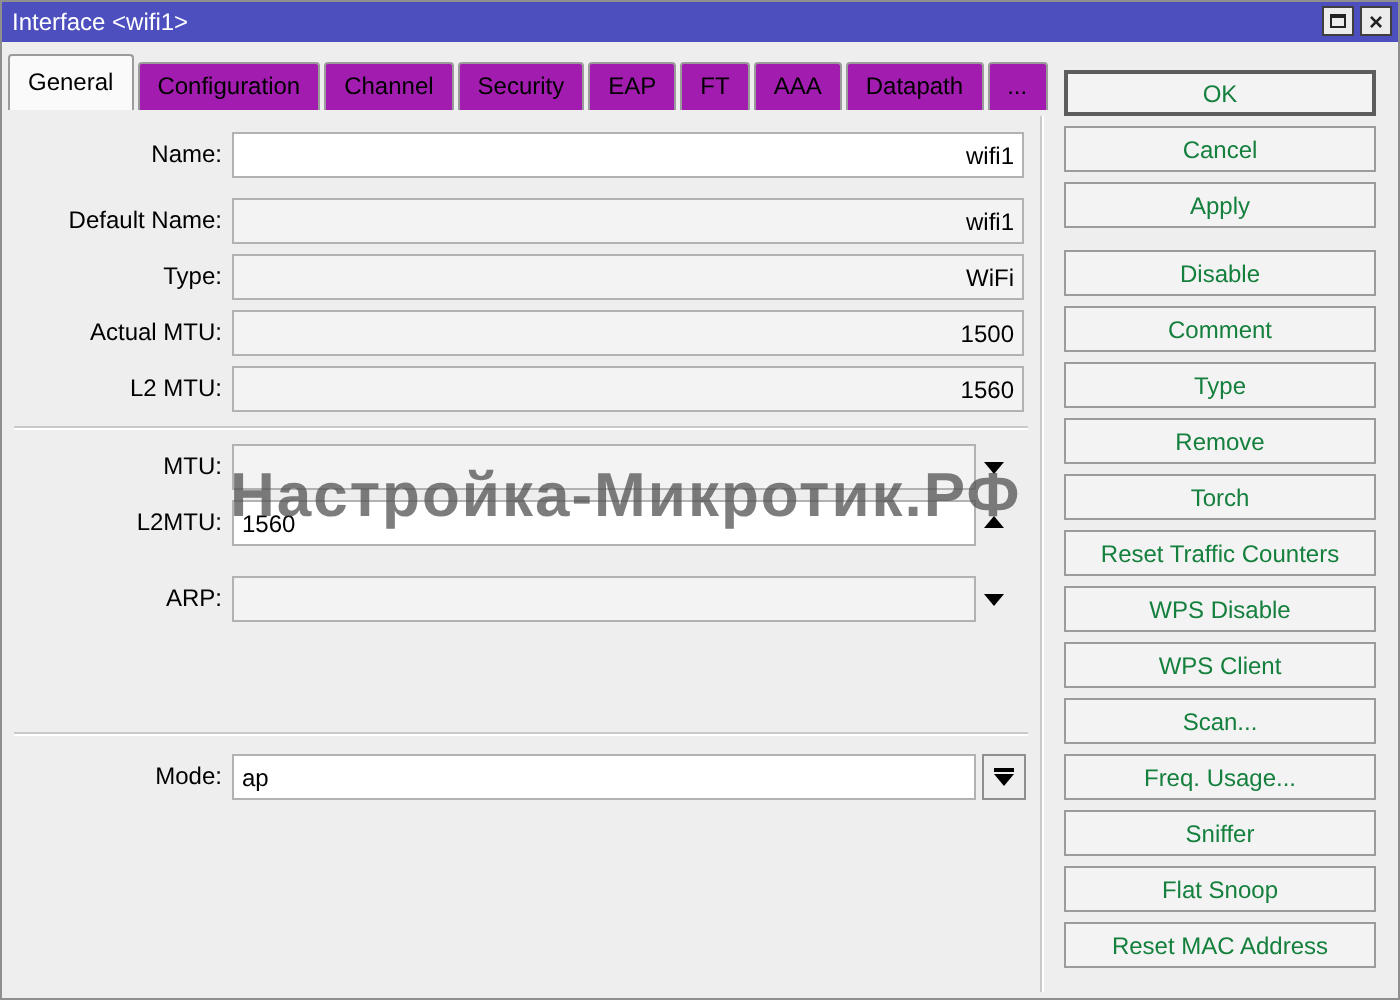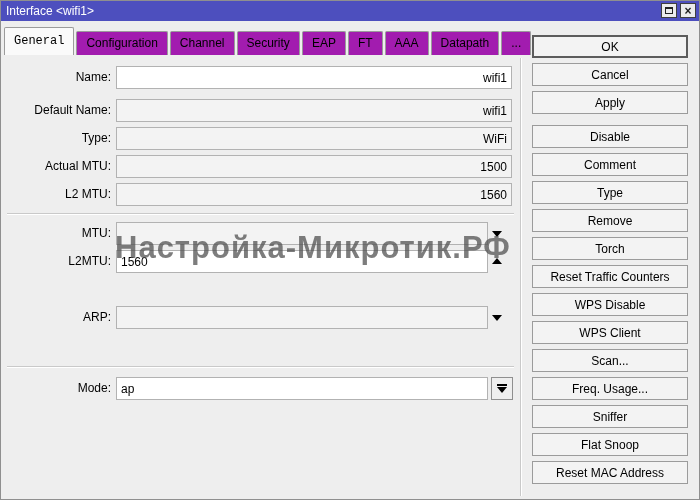--- a/index.html
+++ b/index.html
@@ -22,21 +22,21 @@
     color:#222;font-weight:bold;font-size:12px;line-height:1;cursor:pointer;
   }
   .max-glyph{width:8px;height:7px;border:1px solid #222;border-top-width:2px;box-sizing:border-box;}
   
   .tabstrip{position:absolute;top:27px;left:3px;height:27px;display:flex;align-items:flex-end;}
   .tab{
     height:23px;line-height:23px;padding:0 9px;background:#a21caf;
     border:1px solid #9b9b9b;border-bottom:none;border-radius:2px 2px 0 0;
     margin-right:2px;cursor:pointer;white-space:nowrap;
   }
-  .tab.active{height:27px;line-height:27px;background:#fafafa;z-index:2;font-family:Liberation Mono, monospace;}
+  .tab.active{height:27px;line-height:27px;background:#fafafa;z-index:2;}
   
   .form-row{position:absolute;left:0;width:520px;height:23px;}
   .row-label{position:absolute;left:0;top:0;width:110px;line-height:23px;text-align:right;white-space:nowrap;}
   .fld{
     position:absolute;left:115px;top:0;height:23px;box-sizing:border-box;
     border:1px solid #b2b2b2;padding:0 4px;margin:0;
     font-family:"Liberation Sans",sans-serif;font-size:12px;color:#000;
   }
   .fld.white{background:#ffffff;}
   .fld.grey{background:#f3f3f3;}
@@ -52,21 +52,21 @@
     align-items:center;justify-content:center;cursor:pointer;
   }
   .combo-btn .bar{width:10px;height:2px;background:#000;margin-bottom:1px;}
   .combo-btn .tri{width:0;height:0;border-left:5px solid transparent;border-right:5px solid transparent;border-top:6px solid #000;}
   .hsep{position:absolute;left:6px;width:507px;height:0;border-top:1px solid #c9c9c9;box-shadow:0 1px 0 #ffffff;}
   .vsep{position:absolute;left:519px;top:57px;height:438px;width:0;border-left:1px solid #c9c9c9;box-shadow:1px 0 0 #ffffff;}
   
   .btn{
     position:absolute;left:531px;width:156px;height:23px;box-sizing:border-box;
     background:#f3f3f3;border:1px solid #9b9b9b;cursor:pointer;
-    font-family:"Liberation Sans",sans-serif;font-size:12px;color:#000000;text-align:center;padding:0;
+    font-family:"Liberation Sans",sans-serif;font-size:12px;color:#15803d;text-align:center;padding:0;
   }
   .btn.default{border:1px solid #5c5c5c;box-shadow:inset 0 0 0 1px #5c5c5c;}
   
   .watermark{
     position:absolute;left:114px;top:231px;font-size:31px;font-weight:bold;
     letter-spacing:1px;line-height:1;color:rgba(82,82,82,0.75);
     white-space:nowrap;pointer-events:none;z-index:60;
   }
 </style>
 </head>
@@ -131,21 +131,21 @@
     <span class="arr down" style="left:491px"></span>
   </div>
 
   <div class="form-row" style="top:249px">
     <span class="row-label">L2MTU:</span>
     <input class="fld white w-arrow" value="1560" style="">
     <span class="arr up" style="left:491px"></span>
   </div>
 
 
-  <div class="form-row" style="top:305px">
+  <div class="form-row" style="top:287px">
     <span class="row-label">ARP:</span>
     <input class="fld grey w-arrow" value="" style="">
     <span class="arr down" style="left:491px"></span>
   </div>
 
 
   <div class="hsep" style="top:365px"></div>
 
   <div class="form-row" style="top:376px">
     <span class="row-label">Mode:</span>

